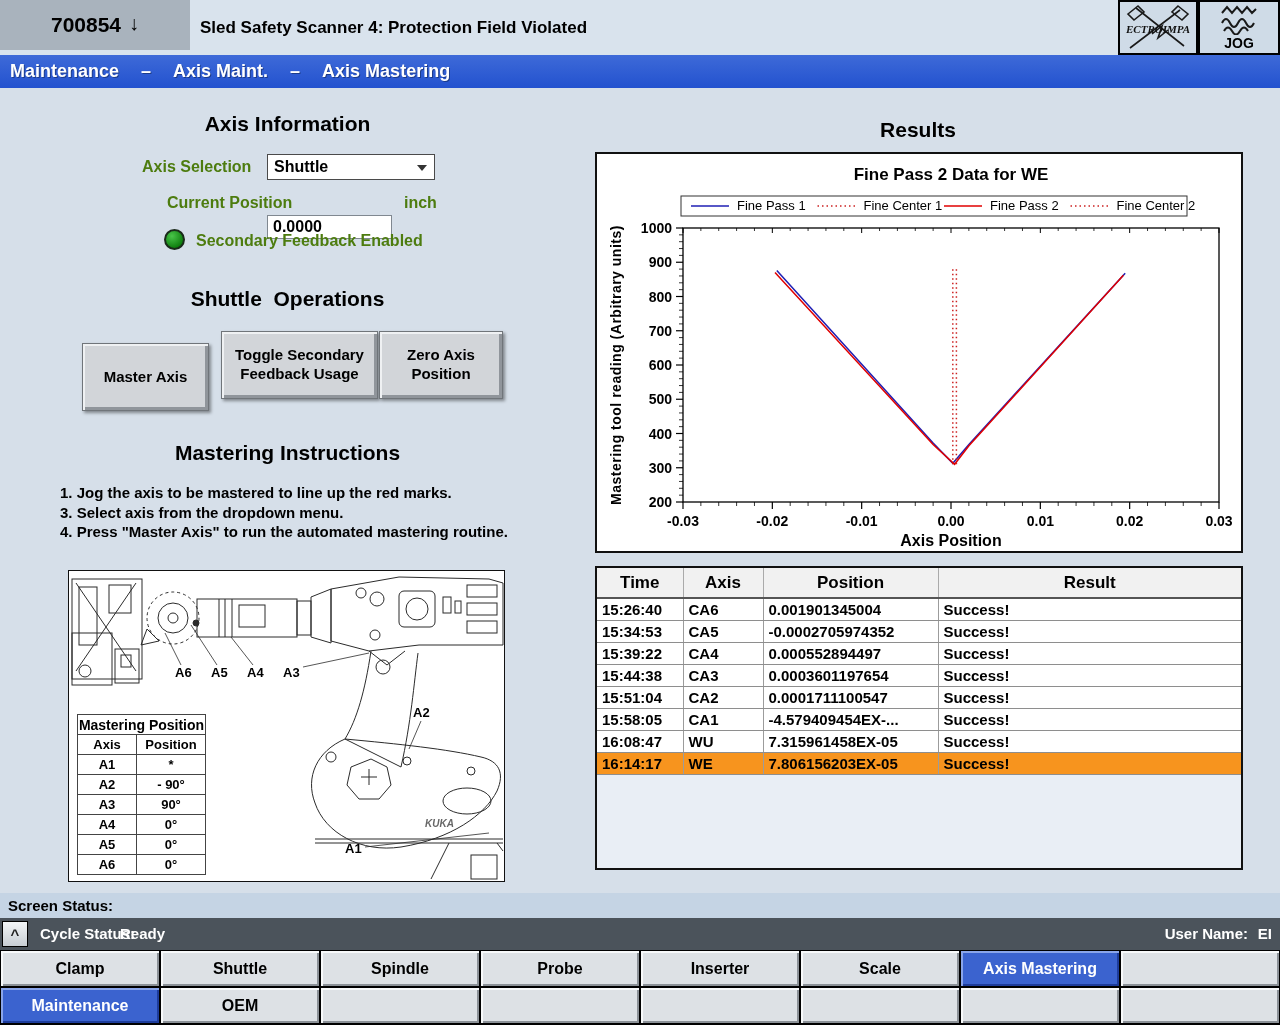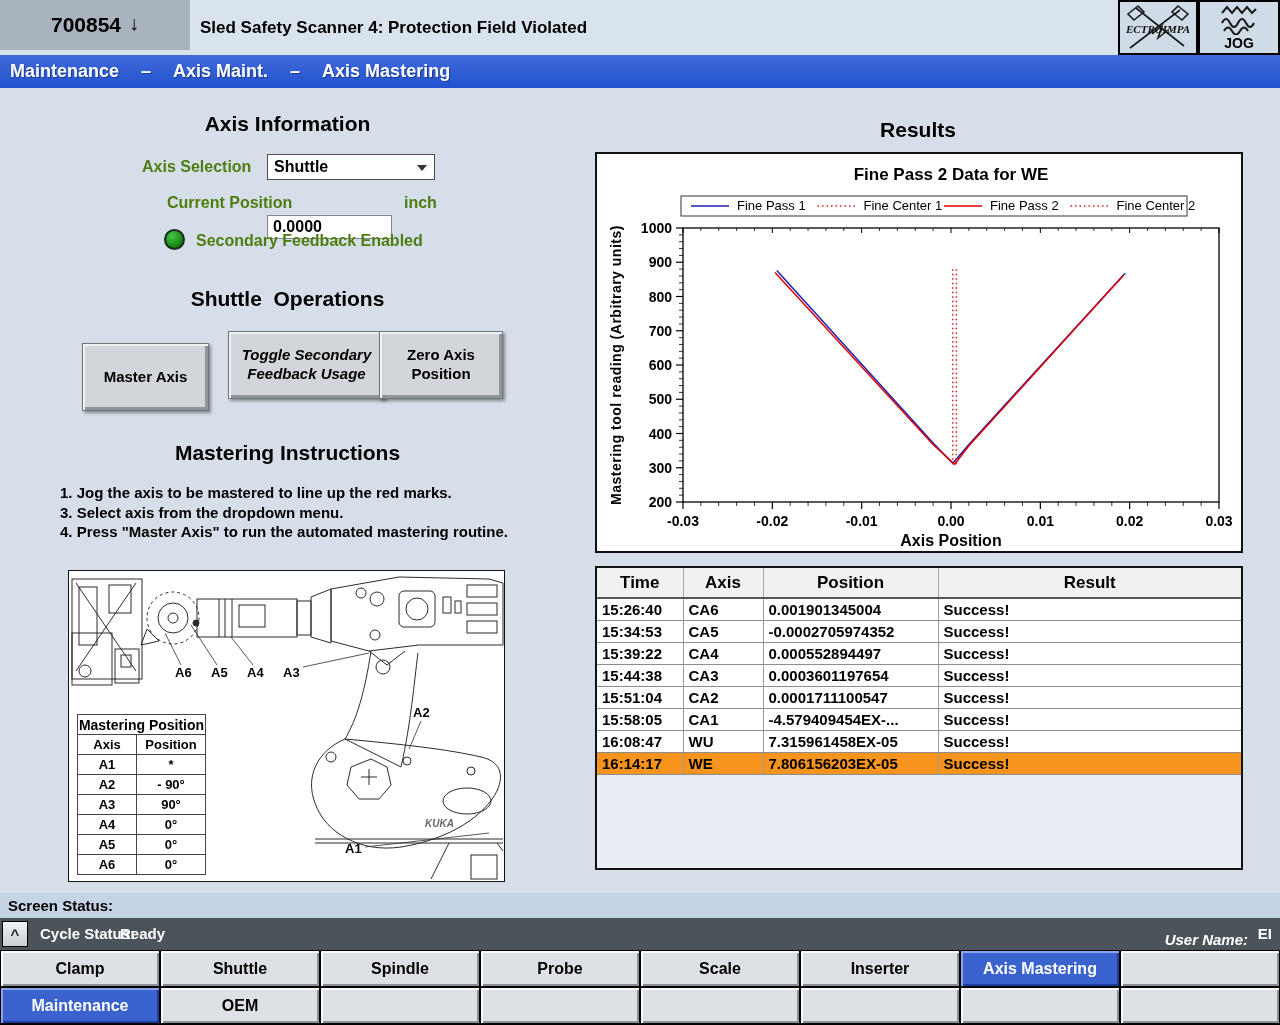--- a/index.html
+++ b/index.html
@@ -73,21 +73,21 @@
   .screen-status{position:absolute;left:0;top:893px;width:1280px;height:25px;background:#c5d4e4;
     display:flex;align-items:center;padding-left:8px;box-sizing:border-box;
     font-size:15px;font-weight:bold;color:#000;}
   .cycle-bar{position:absolute;left:0;top:918px;width:1280px;height:32px;background:#4b535b;color:#fff;
     font-size:15px;font-weight:bold;}
   .collapse-btn{position:absolute;left:2px;top:3px;width:26px;height:26px;
     background:linear-gradient(#f2f5f7,#c8ced4);border:1px solid #000;box-sizing:border-box;
     display:flex;align-items:center;justify-content:center;color:#222;font-size:15px;font-weight:bold;}
   .cycle-label{position:absolute;left:40px;top:7px;}
   .cycle-value{position:absolute;left:120px;top:7px;}
-  .user-label{position:absolute;right:32px;top:13px;font-style:italic;}
+  .user-label{position:absolute;right:32px;top:7px;}
   .user-value{position:absolute;right:8px;top:7px;}
   
   .menu{position:absolute;left:0;top:950px;width:1280px;height:75px;background:#000;
     display:grid;grid-template-columns:repeat(8,1fr);grid-template-rows:1fr 1fr;gap:2px;
     padding:1px 1px 2px 1px;box-sizing:border-box;}
   .mkey{background:#dde1e5;display:flex;align-items:center;justify-content:center;
     font:bold 16px "Liberation Sans",sans-serif;color:#000;
     box-shadow:inset 2px 2px 0 #f7f9fa,inset -2px -2px 0 #8b9197;}
   .mkey.active{background:#3b63cf;color:#fff;
     box-shadow:inset 2px 2px 0 #8aa5ea,inset -2px -2px 0 #1d3c9b;}
@@ -144,21 +144,21 @@
 <div class="fld-label" style="left:142px;top:194px;margin-left:25px;">Current Position</div>
 <input class="pos-input" value="0.0000" style="">
 <div class="fld-label" style="left:404px;top:194px;">inch</div>
 
 <div class="led"></div>
 <div class="fld-label" style="left:196px;top:232px;">Secondary Feedback Enabled</div>
 
 <div class="sec-title" style="left:60px;top:287px;width:455px;">Shuttle  Operations</div>
 
 <div class="op-btn" style="left:82px;width:127px;margin-top:12px;">Master Axis</div>
-<div class="op-btn" style="left:228px;width:157px;font-style:italic;">Toggle Secondary Feedback Usage</div>
+<div class="op-btn" style="left:221px;width:157px;">Toggle Secondary Feedback Usage</div>
 <div class="op-btn" style="left:379px;width:124px;">Zero Axis Position</div>
 
 <div class="sec-title" style="left:40px;top:441px;width:495px;">Mastering Instructions</div>
 <div class="steps" id="steps">
     <div>1. Jog the axis to be mastered to line up the red marks.</div>
     <div>3. Select axis from the dropdown menu.</div>
     <div>4. Press "Master Axis" to run the automated mastering routine.</div>
   </div>
 
 <div class="diagram">
@@ -493,22 +493,22 @@
   <span class="cycle-value">Ready</span>
   <span class="user-label">User Name:</span>
   <span class="user-value">EI</span>
 </div>
 
 <div class="menu" id="menu">
     <div class="mkey">Clamp</div>
     <div class="mkey">Shuttle</div>
     <div class="mkey">Spindle</div>
     <div class="mkey">Probe</div>
+    <div class="mkey">Inserter</div>
     <div class="mkey">Scale</div>
-    <div class="mkey">Inserter</div>
     <div class="mkey active">Axis Mastering</div>
     <div class="mkey"></div>
     <div class="mkey active">Maintenance</div>
     <div class="mkey">OEM</div>
     <div class="mkey"></div>
     <div class="mkey"></div>
     <div class="mkey"></div>
     <div class="mkey"></div>
     <div class="mkey"></div>
     <div class="mkey"></div>

